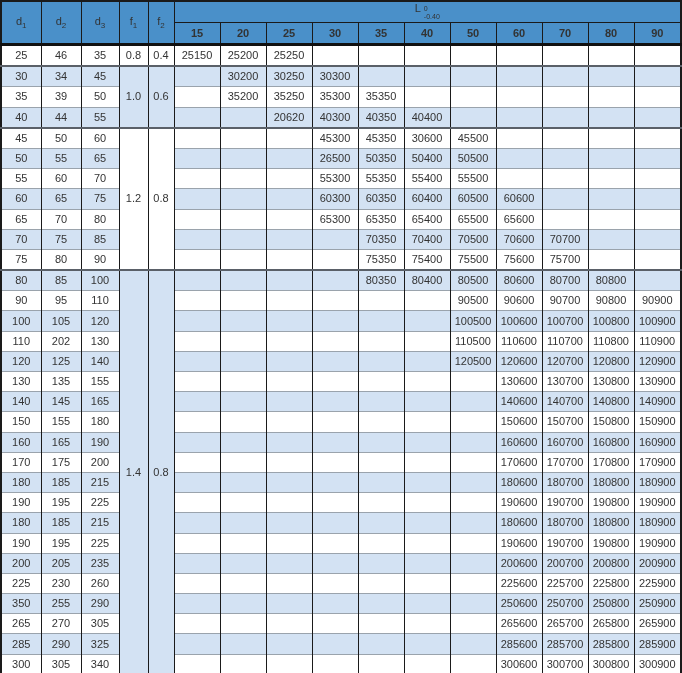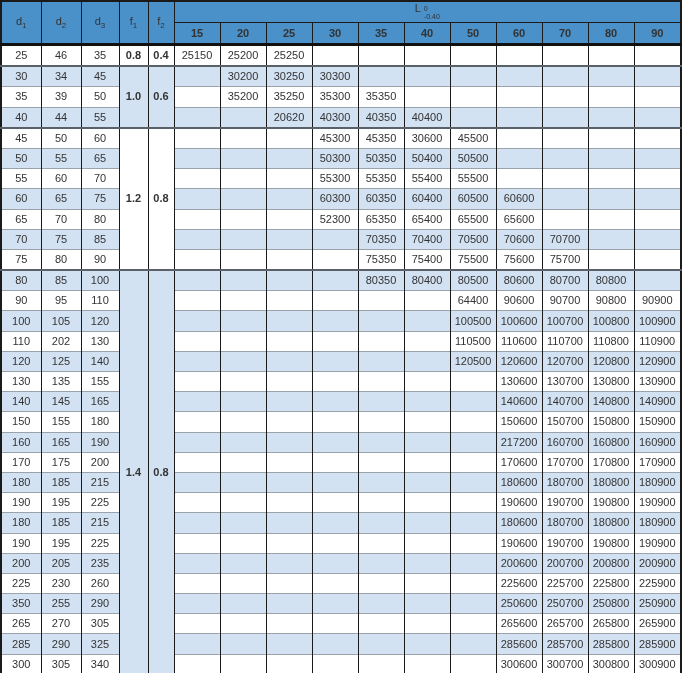--- a/index.html
+++ b/index.html
@@ -73,21 +73,20 @@
   tbody td {
     height: 19.2px;
     border-top: 1px solid var(--row-line);
   }
   tbody tr.stripe td {
     background: var(--stripe-bg);
   }
   tbody td.fcell {
     background: #ffffff;
     vertical-align: middle;
-    font-weight: bold;
   }
   tbody tr.gstart td {
     border-top: 2px solid var(--group-line);
   }
   tbody tr:first-child td {
     border-top: none;
   }
 </style>
 </head>
 <body>
@@ -225,21 +224,21 @@
           <td></td>
           <td></td>
         </tr>
         <tr class="stripe">
           <td>50</td>
           <td>55</td>
           <td>65</td>
           <td></td>
           <td></td>
           <td></td>
-          <td>50300</td>
+          <td>26500</td>
           <td>50350</td>
           <td>50400</td>
           <td>50500</td>
           <td></td>
           <td></td>
           <td></td>
           <td></td>
         </tr>
         <tr>
           <td>55</td>
@@ -273,21 +272,21 @@
           <td></td>
           <td></td>
         </tr>
         <tr>
           <td>65</td>
           <td>70</td>
           <td>80</td>
           <td></td>
           <td></td>
           <td></td>
-          <td>52300</td>
+          <td>65300</td>
           <td>65350</td>
           <td>65400</td>
           <td>65500</td>
           <td>65600</td>
           <td></td>
           <td></td>
           <td></td>
         </tr>
         <tr class="stripe">
           <td>70</td>
@@ -342,21 +341,21 @@
         <tr>
           <td>90</td>
           <td>95</td>
           <td>110</td>
           <td></td>
           <td></td>
           <td></td>
           <td></td>
           <td></td>
           <td></td>
-          <td>64400</td>
+          <td>90500</td>
           <td>90600</td>
           <td>90700</td>
           <td>90800</td>
           <td>90900</td>
         </tr>
         <tr class="stripe">
           <td>100</td>
           <td>105</td>
           <td>120</td>
           <td></td>
@@ -455,21 +454,21 @@
           <td>160</td>
           <td>165</td>
           <td>190</td>
           <td></td>
           <td></td>
           <td></td>
           <td></td>
           <td></td>
           <td></td>
           <td></td>
-          <td>217200</td>
+          <td>160600</td>
           <td>160700</td>
           <td>160800</td>
           <td>160900</td>
         </tr>
         <tr>
           <td>170</td>
           <td>175</td>
           <td>200</td>
           <td></td>
           <td></td>

